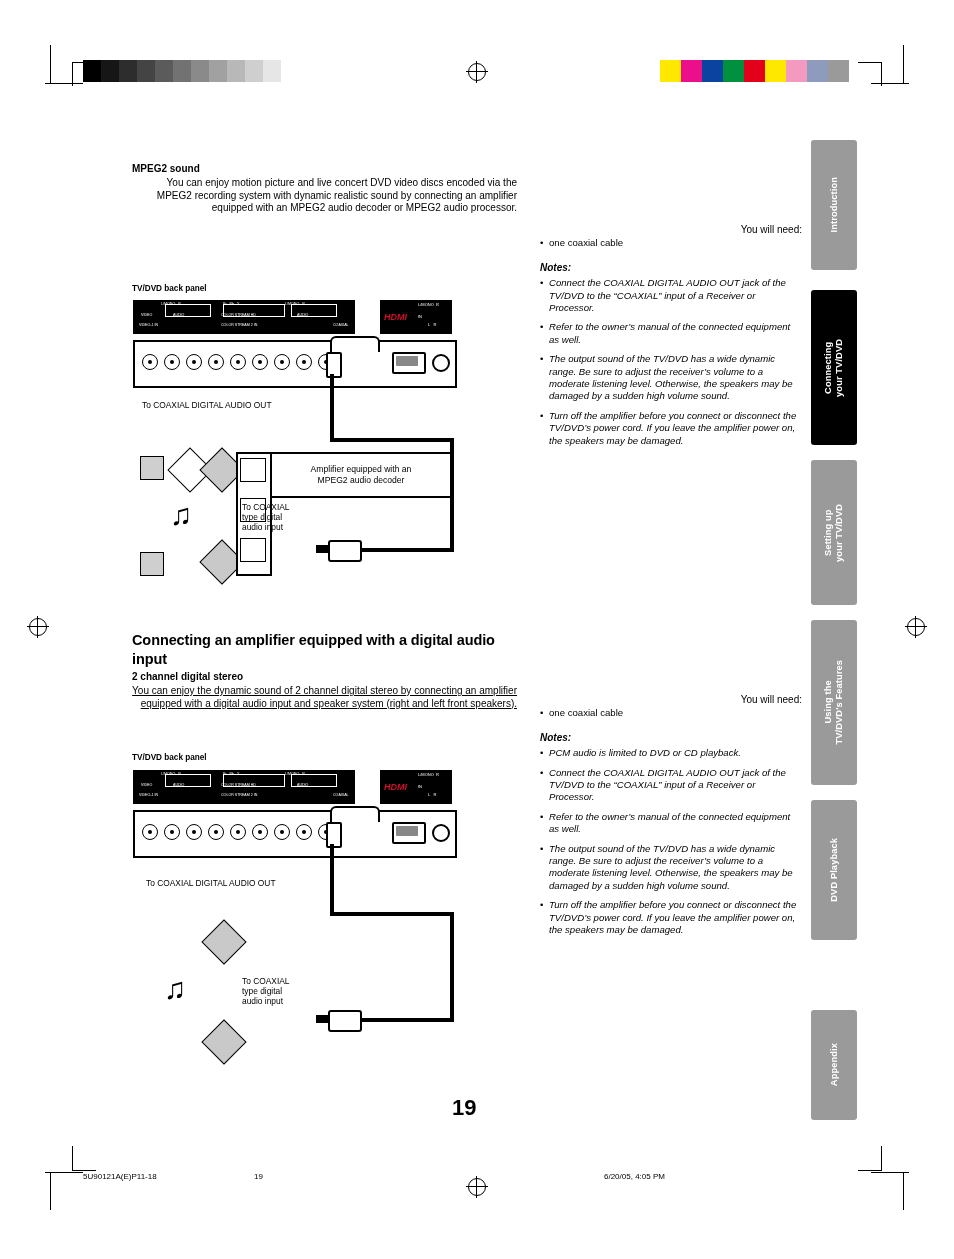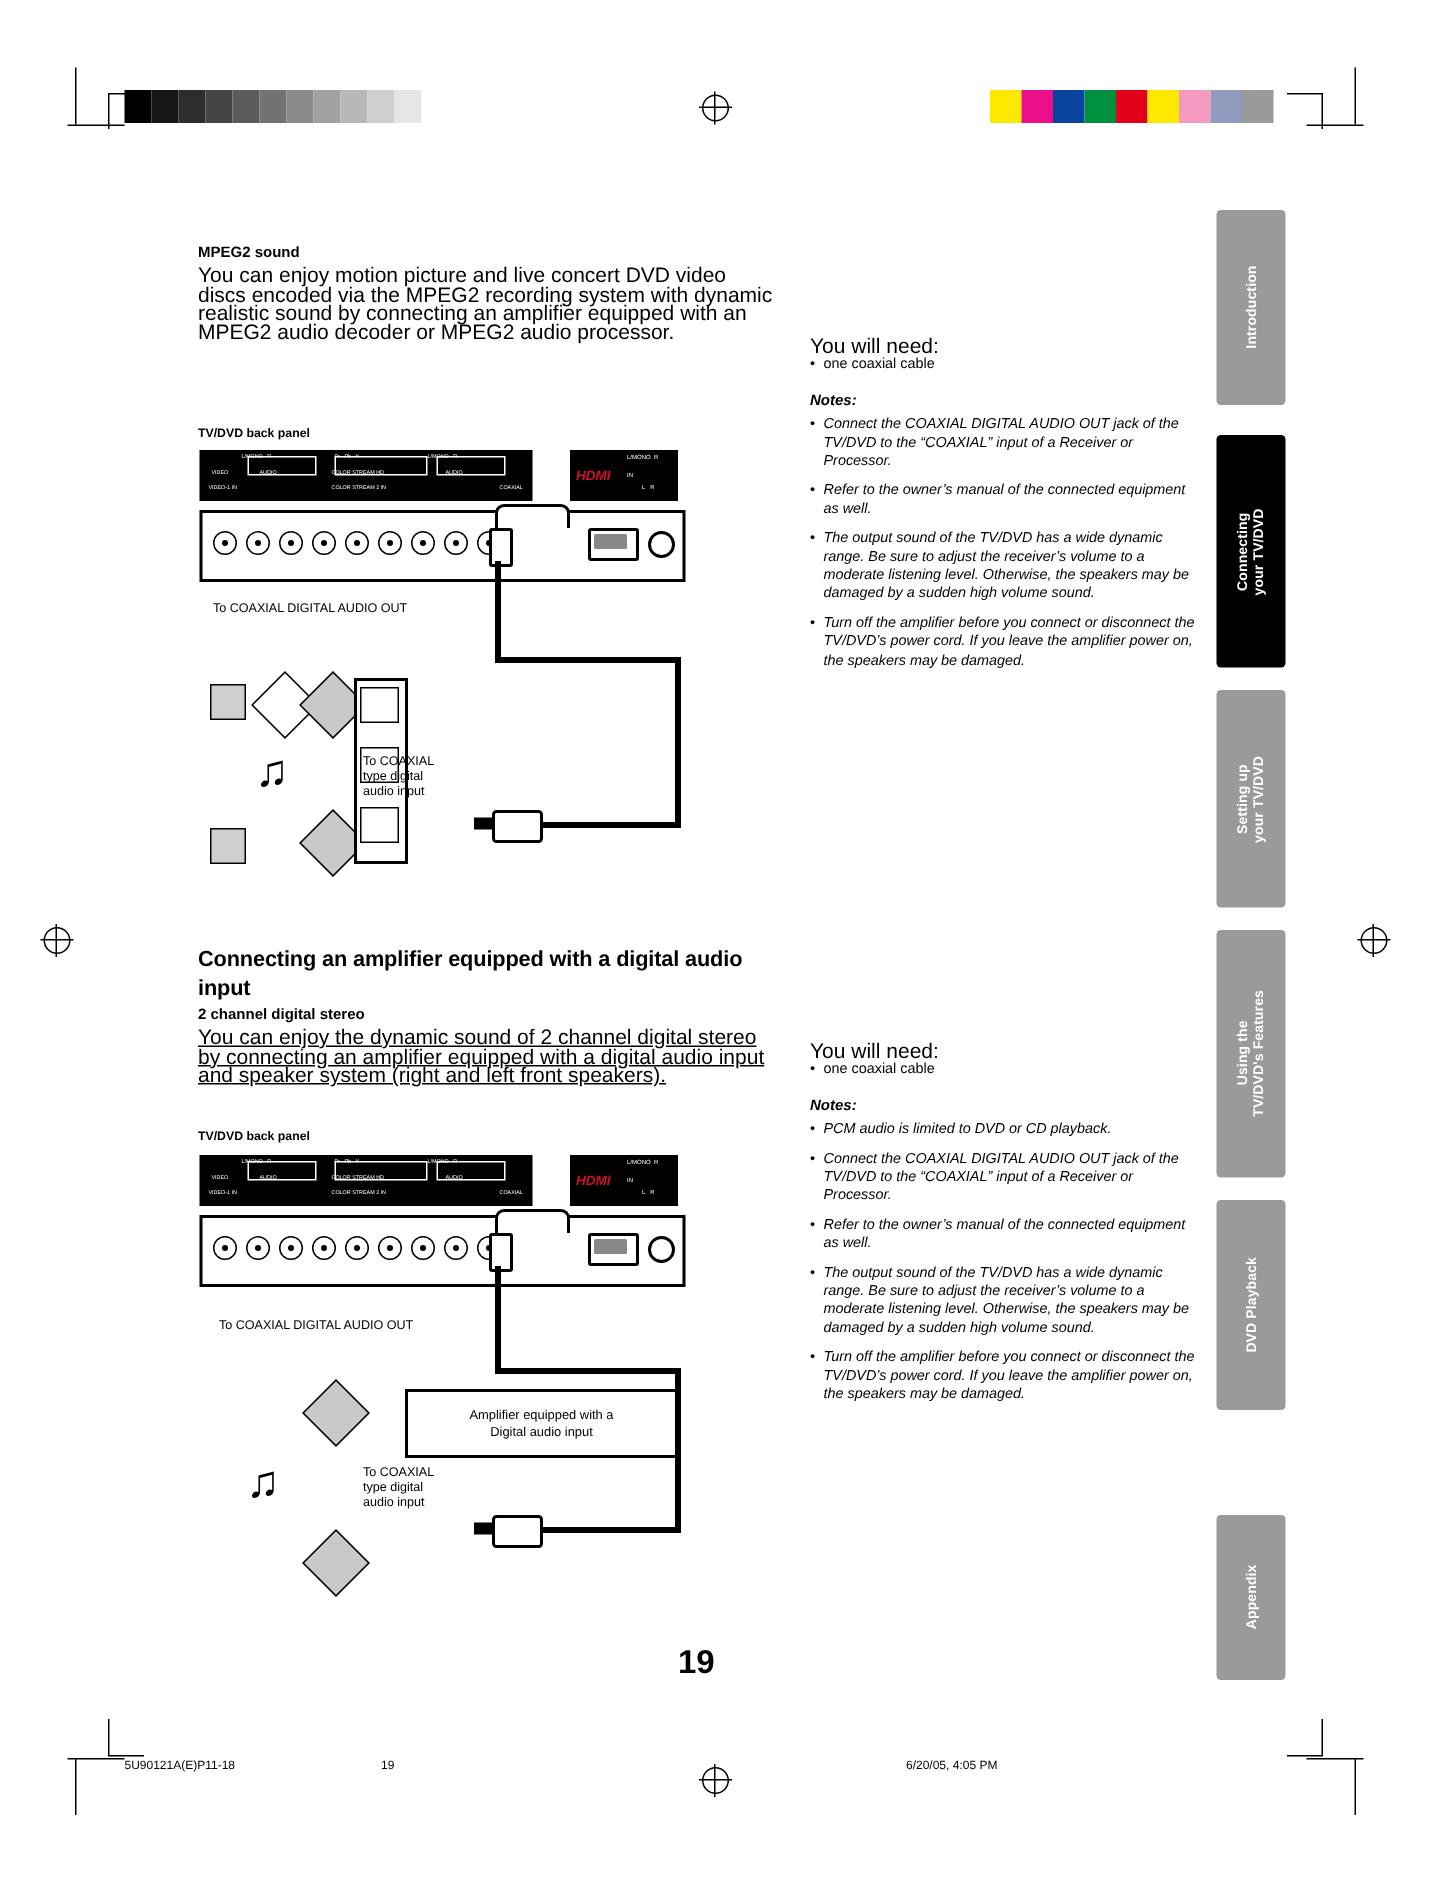--- a/index.html
+++ b/index.html
@@ -11,21 +11,21 @@
   .page{position:absolute;left:0;top:0;width:954px;height:1259px;}
 
   
   .crop{position:absolute;background:#000;}
 
   
   .h1{
     font-size:14.5px;font-weight:bold;line-height:18.5px;letter-spacing:-0.1px;
   }
   .sub{font-size:10px;font-weight:bold;margin-top:3px;}
-  .body{font-size:14px;line-height:12.6px;}
+  .body{font-size:10px;line-height:12.6px;text-align:right;}
   .notes-title{font-size:10px;font-weight:bold;font-style:italic;}
   .note-li{font-size:9.6px;line-height:12.4px;font-style:italic;display:flex;}
   .note-li .bul{width:9px;flex:0 0 9px;font-style:normal;}
   .plain-li{font-size:9.6px;line-height:12.6px;display:flex;}
   .plain-li .bul{width:9px;flex:0 0 9px;}
   .small-b{font-size:8.2px;font-weight:bold;}
 
   
   .tab{
     position:absolute;width:46px;border-radius:3px;
@@ -222,20 +222,23 @@
         <div style="position:absolute;left:12px;top:48px;width:36px;height:36px;"></div>
       </div>
       <div style="position:absolute;left:100px;top:0;width:32px;height:120px;border:2px solid #000;background:#fff;"></div>
       <div style="position:absolute;left:104px;top:6px;width:24px;height:22px;border:1px solid #000;"></div>
       <div style="position:absolute;left:104px;top:46px;width:24px;height:22px;border:1px solid #000;"></div>
       <div style="position:absolute;left:104px;top:86px;width:24px;height:22px;border:1px solid #000;"></div>
 
       <div style="position:absolute;left:34px;top:48px;font-size:30px;line-height:30px;">♫</div>
     </div>
 
+    <div class="amp-box" style="left:140px;top:156px;width:178px;height:42px;">
+      <span id="amp1text">Amplifier equipped with an<br>MPEG2 audio decoder</span>
+    </div>
 
     <div class="lbl" style="left:112px;top:206px;width:70px;white-space:pre-line;" id="ampin1">To COAXIAL<br>type digital<br>audio input</div>
 
     <div class="connector" style="left:198px;top:244px;width:30px;height:18px;border-radius:3px;"></div>
     <div style="position:absolute;left:186px;top:249px;width:14px;height:8px;background:#000;"></div>
   </div>
 
   <div style="position:absolute;left:540px;top:224px;width:262px;">
     <div class="body">You will need:</div>
     <div id="need1">
@@ -326,23 +329,20 @@
     <div class="wire" style="left:228px;top:252px;width:96px;height:4px;"></div>
 
     <div class="lbl" style="left:16px;top:112px;">To COAXIAL DIGITAL AUDIO OUT</div>
 
     <div style="position:absolute;left:6px;top:160px;width:150px;height:136px;">
       <div style="position:absolute;left:72px;top:0;width:30px;height:30px;background:#c9c9c9;border:1px solid #000;transform:rotate(45deg);"></div>
       <div style="position:absolute;left:72px;top:100px;width:30px;height:30px;background:#c9c9c9;border:1px solid #000;transform:rotate(45deg);"></div>
       <div style="position:absolute;left:28px;top:48px;font-size:30px;line-height:30px;">♫</div>
     </div>
 
-    <div class="amp-box" style="left:140px;top:160px;width:178px;height:42px;">
-      <span id="amp2text">Amplifier equipped with a<br>Digital audio input</span>
-    </div>
 
     <div class="lbl" style="left:112px;top:210px;width:70px;white-space:pre-line;" id="ampin2">To COAXIAL<br>type digital<br>audio input</div>
 
     <div class="connector" style="left:198px;top:244px;width:30px;height:18px;border-radius:3px;"></div>
     <div style="position:absolute;left:186px;top:249px;width:14px;height:8px;background:#000;"></div>
   </div>
 
   <div style="position:absolute;left:540px;top:694px;width:262px;">
     <div class="body">You will need:</div>
     <div id="need2">

